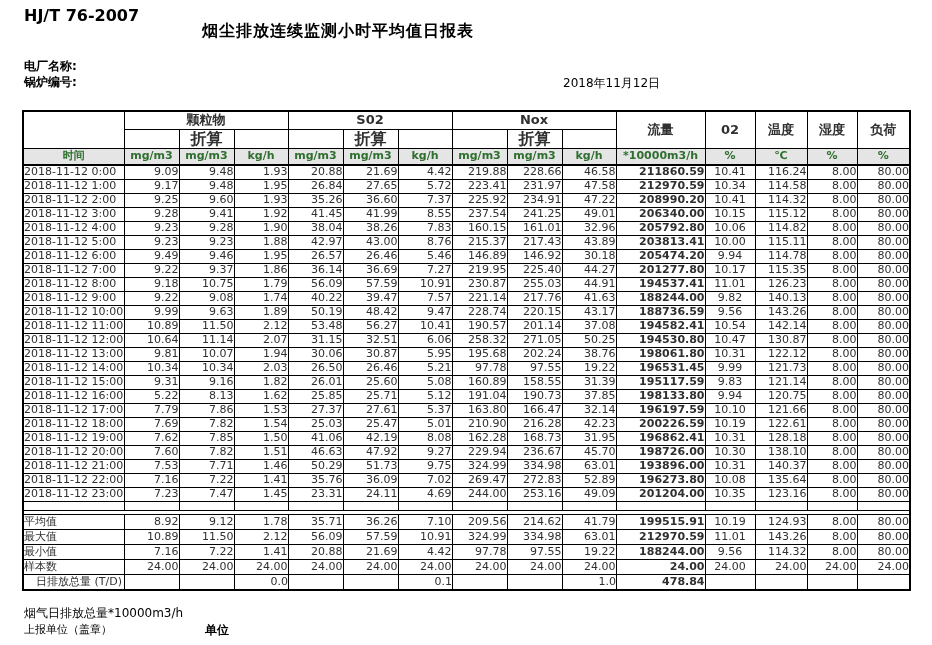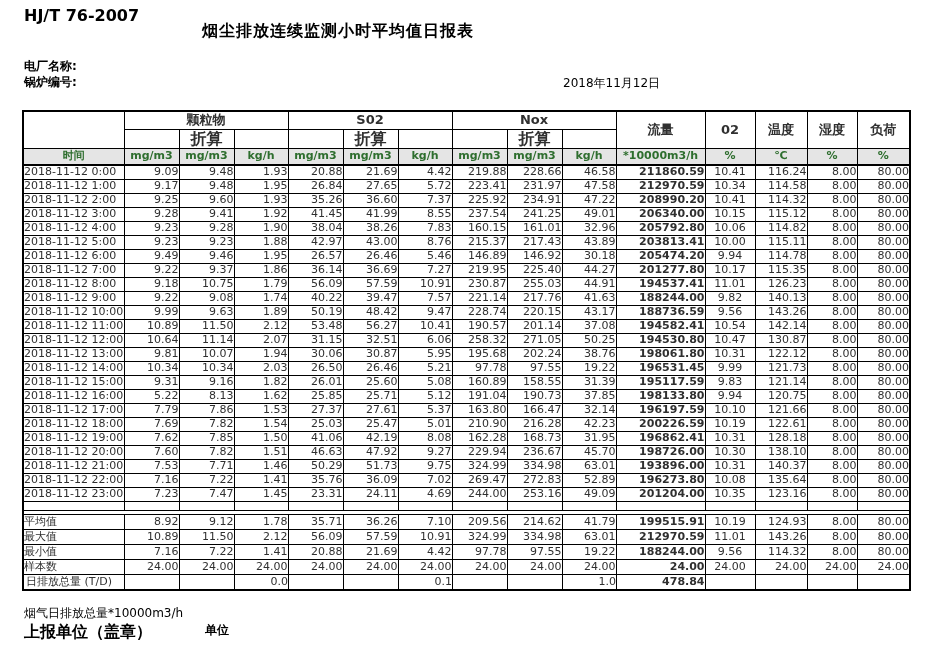--- a/index.html
+++ b/index.html
@@ -7,21 +7,21 @@
     width:932px;height:645px;background:#ffffff;position:relative;overflow:hidden;
     font-family:"DejaVu Sans","Liberation Sans",sans-serif;color:#000;
   }
   .abs{position:absolute;white-space:nowrap;}
   .std-no{left:24px;top:6px;font-size:16px;font-weight:bold;}
   .title{left:202px;top:21px;font-size:16px;font-weight:bold;letter-spacing:1px;}
   .plant{left:24px;top:58px;font-size:12px;font-weight:bold;text-align:right;}
   .boiler{left:24px;top:74px;font-size:12px;font-weight:bold;}
   .date{left:563px;top:75px;font-size:12px;}
   .foot1{left:24px;top:605px;font-size:12px;}
-  .foot2{left:24px;top:622px;font-size:16px;font-weight:bold;}
+  .foot2{left:24px;top:622px;font-size:11px;font-weight:normal;}
   .foot3{left:205px;top:622px;font-size:12px;font-weight:bold;}
 
   table.report{
     position:absolute;left:22px;top:110px;width:888px;
     border-collapse:collapse;table-layout:fixed;border:2px solid #000;
   }
   table.report th, table.report td{
     border:1px solid #000;padding:0;overflow:hidden;white-space:nowrap;
     font-size:11px;line-height:1.1;color:#303030;vertical-align:middle;
   }
@@ -37,21 +37,21 @@
   
   tbody td{text-align:right;padding-right:9px;}
   td.ci-0{text-align:left;padding-right:5px;}
   td.ci-10{padding-right:13px;font-weight:bold;}
   td.ci-11{text-align:center;padding-right:0;}
   td.ci-13{padding-right:13px;}
 
   tbody.data td{height:13px;}
   tbody.summary td{height:14px;}
   tbody.total td{height:14px;padding-left:36px;}
-  tbody.total td.ci-0{text-align:left;padding-left:2px;font-size:11px;}
+  tbody.total td.ci-0{text-align:left;padding-left:12px;font-size:11px;}
 
   tr.blank-row td{height:8px;}
   tr.gap-row td{height:3px;border-left:none;border-right:none;}
 </style>
 </head>
 <body>
 
 <div class="abs std-no">HJ/T  76-2007</div>
 <div class="abs title">烟尘排放连续监测小时平均值日报表</div>
 <div class="abs plant">电厂名称:</div>

